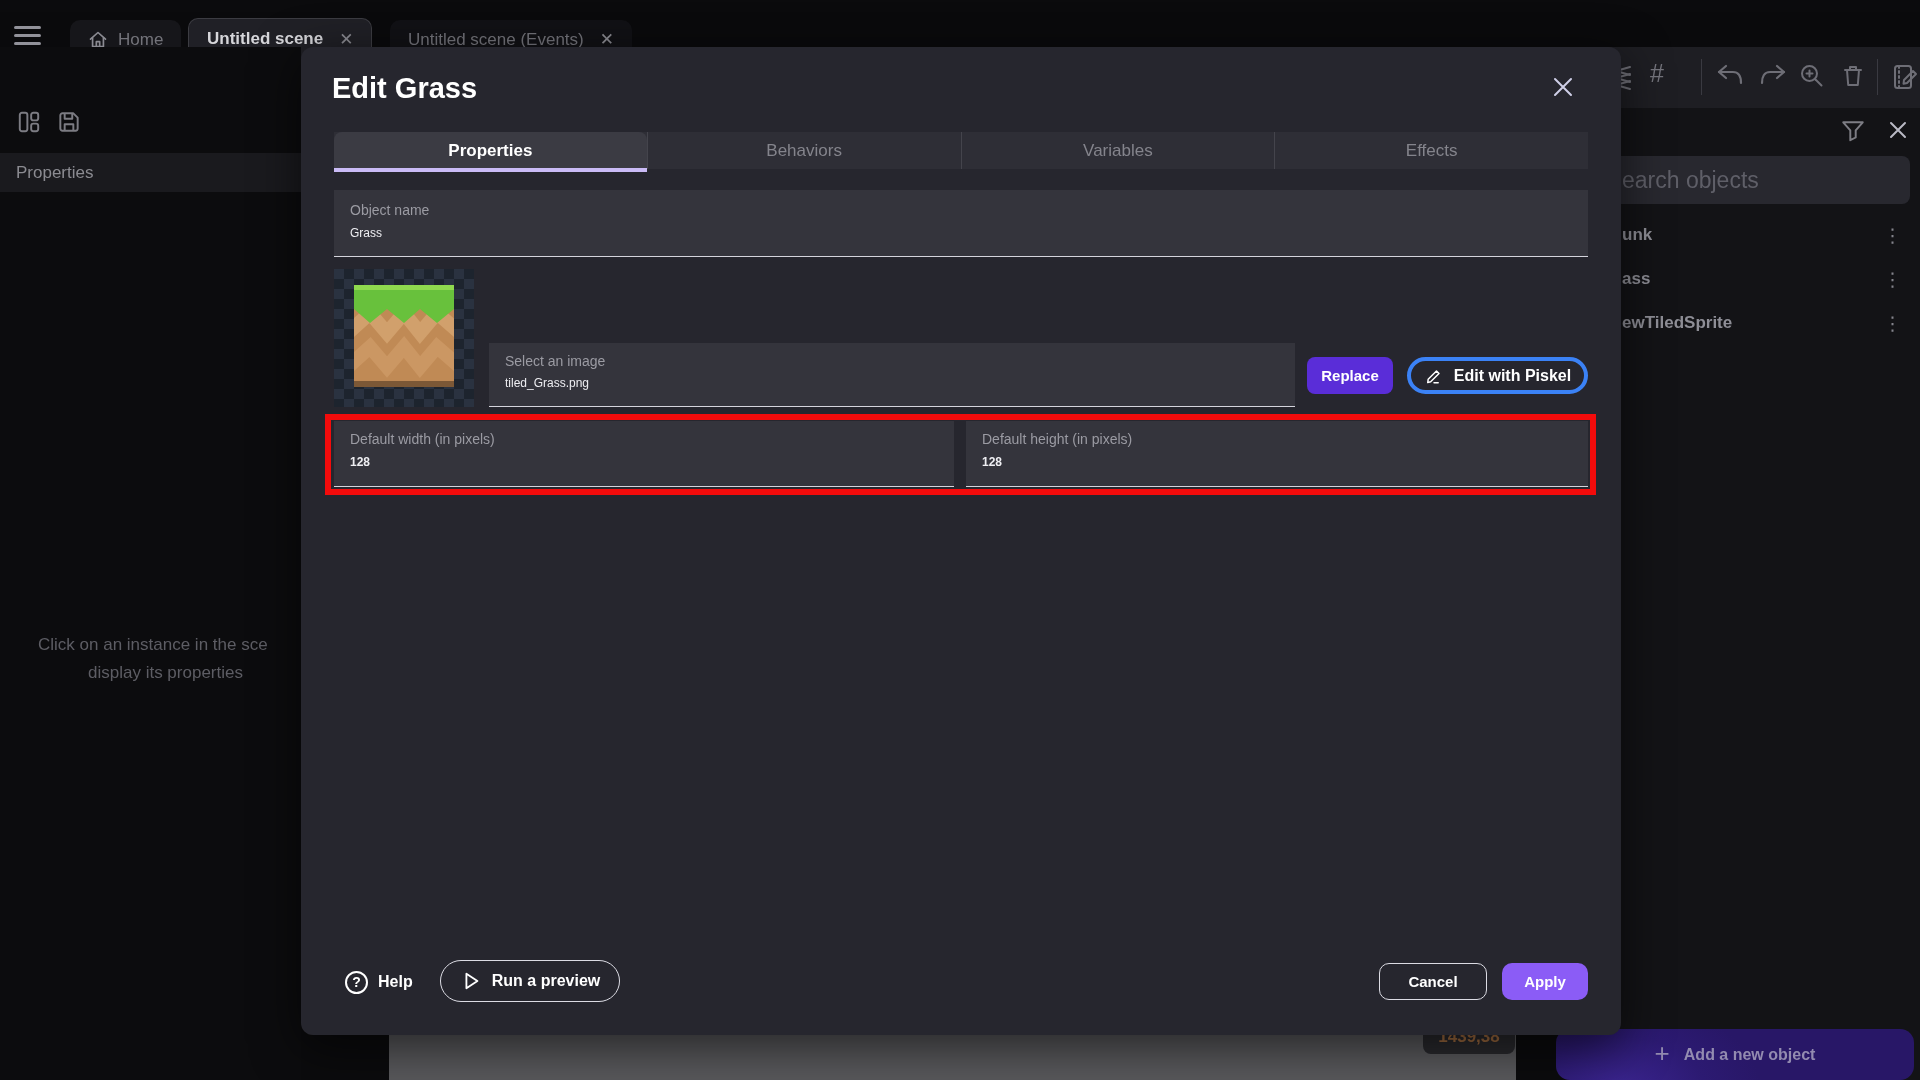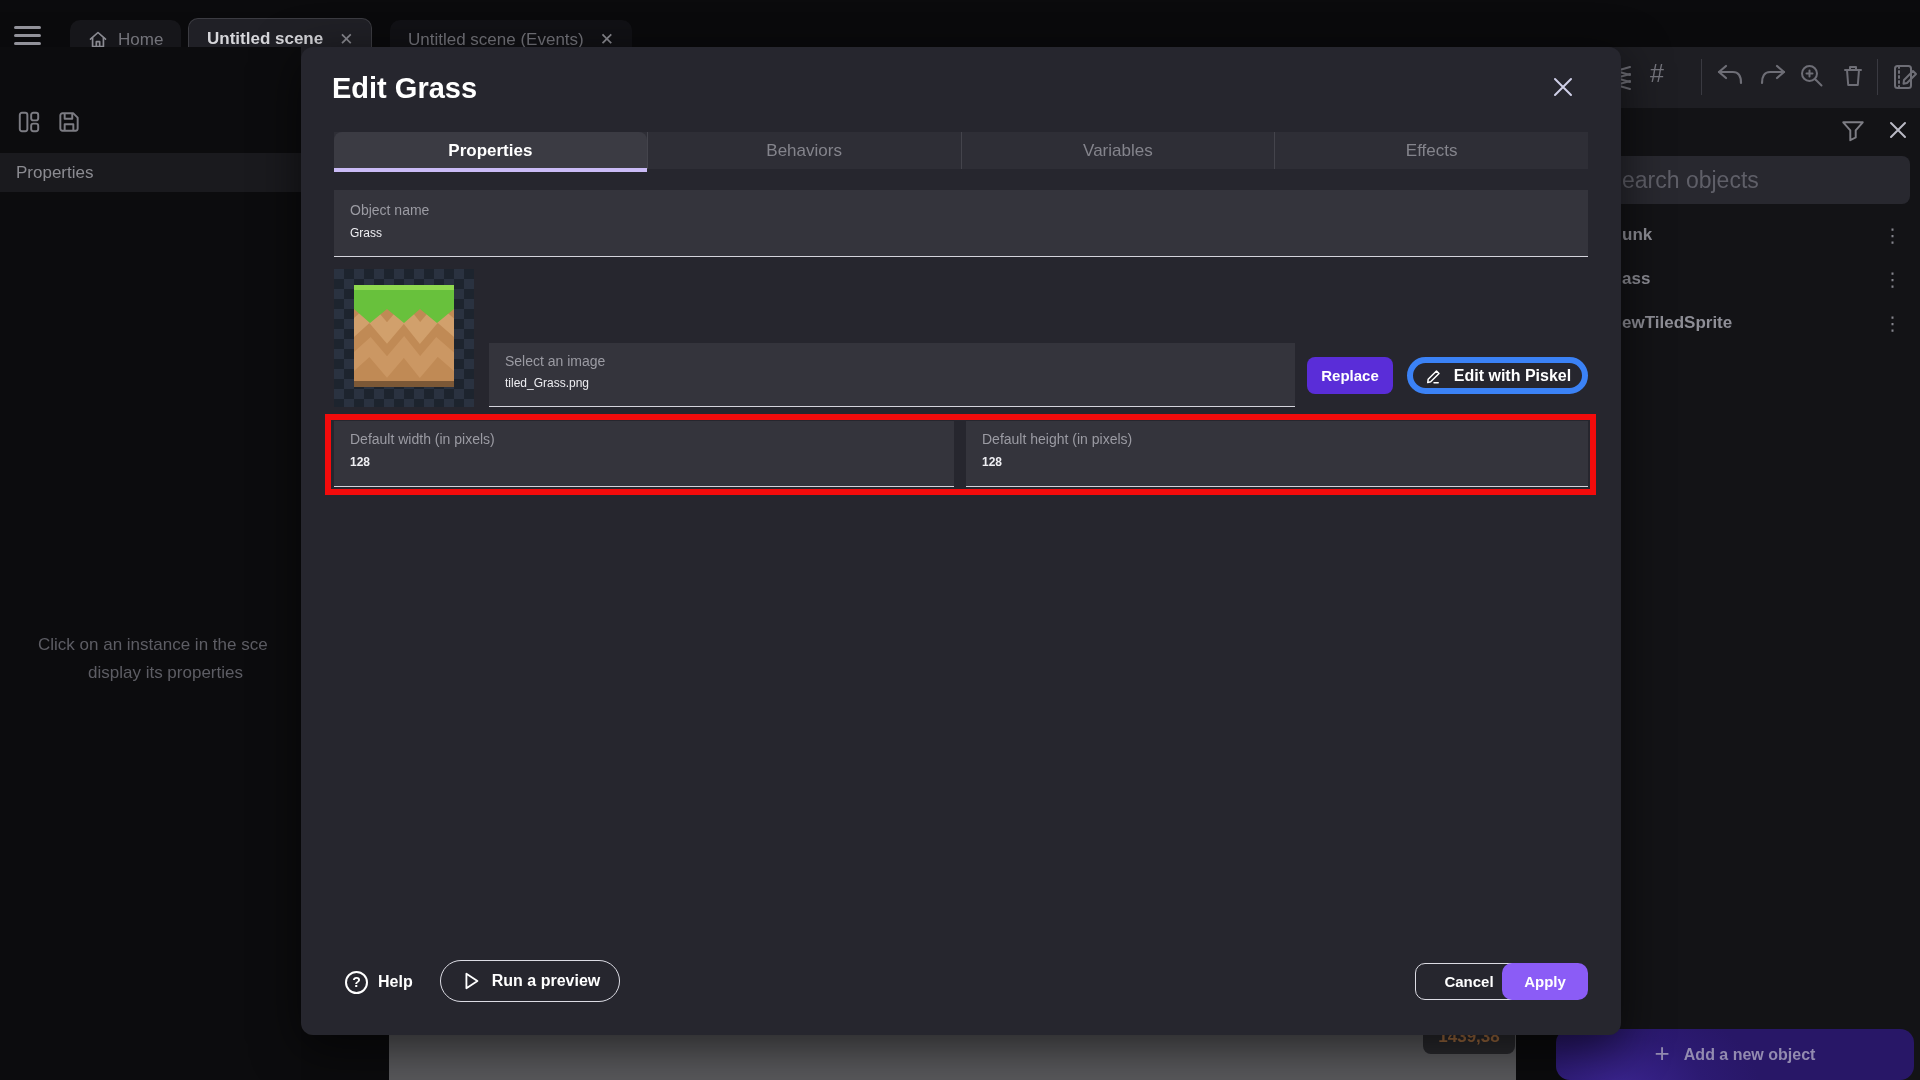--- a/index.html
+++ b/index.html
@@ -76,24 +76,24 @@
   .fld-h      { left:665px; top:374px; width:622px;  height:66px; }
   .fld-w .lbl, .fld-h .lbl { top:10px; }
   .fld-w .val, .fld-h .val { top:34px; font-weight:bold; }
 
   .thumb { left:33px; top:222px; width:140px; height:138px; cursor:pointer; }
 
   .annot { left:24px; top:367px; width:1271px; height:81px; border:6px solid #f30b0b; pointer-events:none; z-index:5; }
 
   .btn { display:flex; align-items:center; justify-content:center; gap:10px; font-weight:bold; font-size:15px; color:#fff; cursor:pointer; }
   .btn-replace { left:1006px; top:310px; width:86px;  height:37px; border-radius:8px;  background:#5a2dd8; }
-  .btn-piskel  { left:1106px; top:310px; width:181px; height:37px; border-radius:19px; border:6px solid #3b82f6; font-size:16px; }
+  .btn-piskel  { left:1106px; top:310px; width:181px; height:37px; border-radius:19px; border:4px solid #3b82f6; font-size:16px; }
   .btn-help    { left:36px;  top:914px; height:42px; padding:0 8px; font-size:16px; }
   .btn-preview { left:139px; top:913px; width:180px; height:42px; border-radius:21px; border:1px solid #dcdce4; font-size:16px; }
-  .btn-cancel  { left:1114px; top:916px; width:108px; height:37px; border-radius:10px; border:1px solid #dcdce4; }
+  .btn-cancel  { left:1078px; top:916px; width:108px; height:37px; border-radius:10px; border:1px solid #dcdce4; }
   .btn-apply   { left:1201px; top:916px; width:86px; height:37px; border-radius:10px; background:#8b5cf6; }
   .qmark { width:23px; height:23px; border:2px solid #fff; border-radius:50%; display:flex; align-items:center; justify-content:center; font-size:14px; font-weight:bold; color:#fff; }
 </style>
 </head>
 <body>
 
 <div class="screen">
 
   <div class="abs topbar">
     <div class="abs hamburger">

